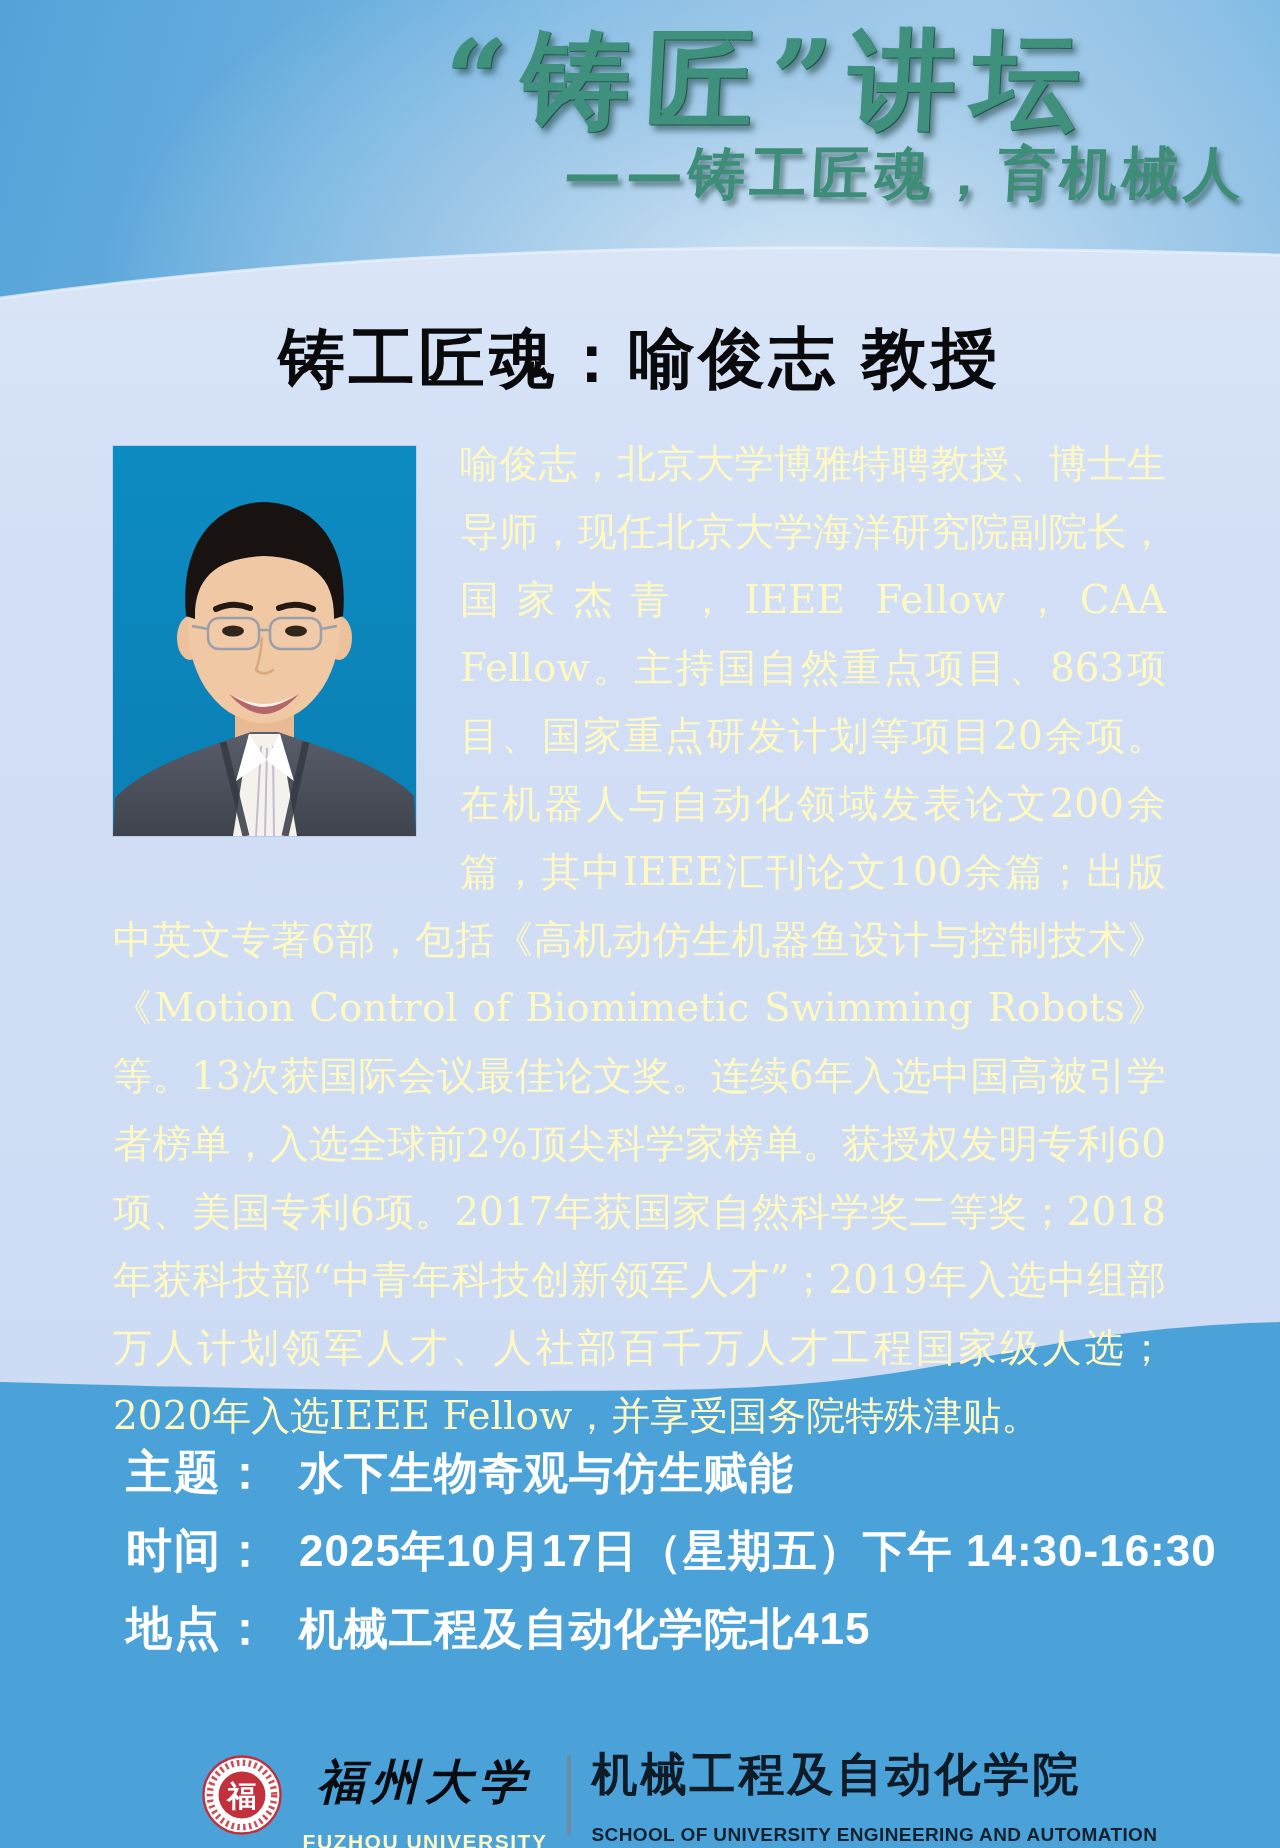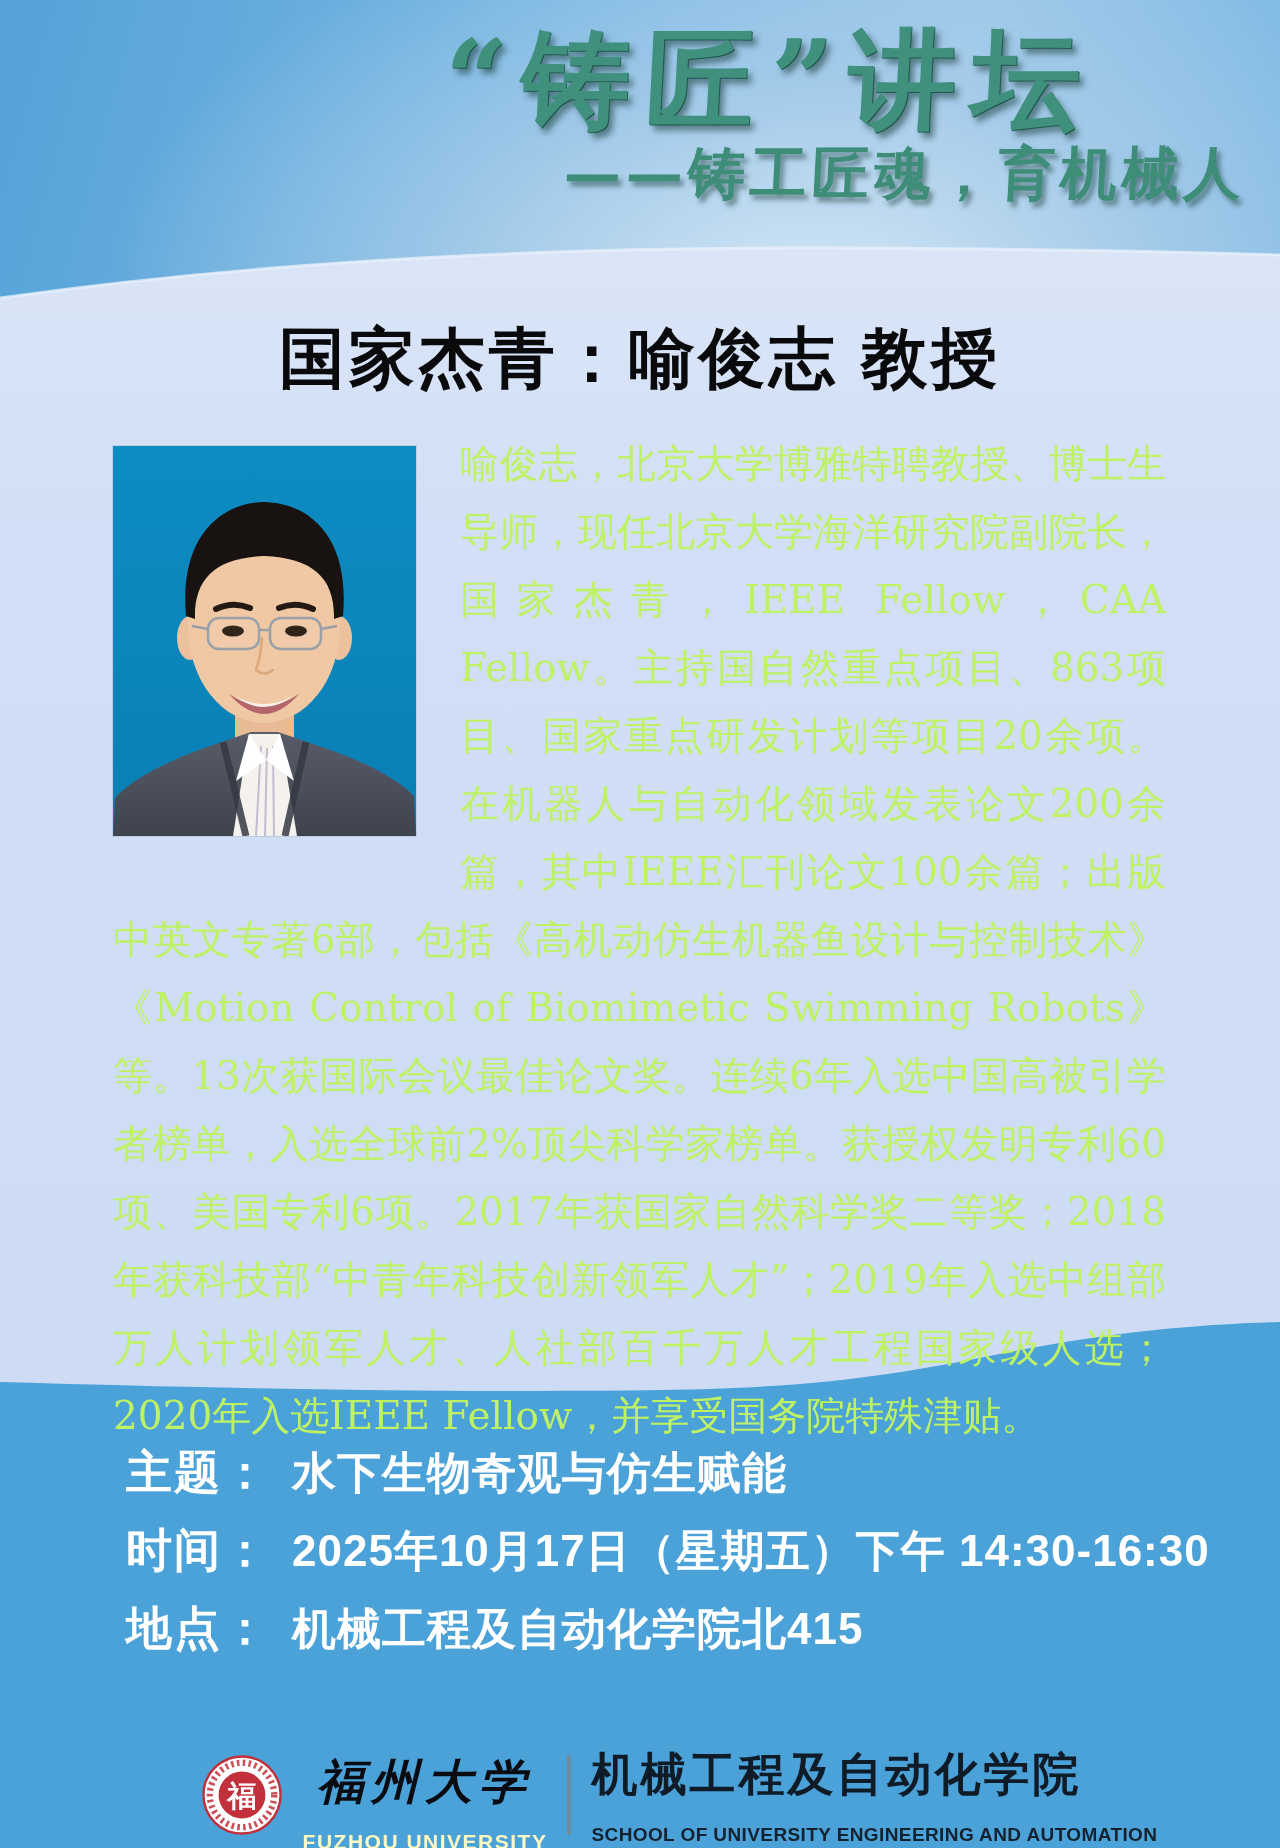--- a/index.html
+++ b/index.html
@@ -36,33 +36,33 @@
   }
 
   
   .speaker-heading {
     position:absolute; top:314px; left:0; width:100%; text-align:center;
     font-size:66px; font-weight:900; letter-spacing:4px; color:#0a0a0c;
   }
   .bio {
     position:absolute; top:430px; left:113px; width:1053px;
     font-family:"DejaVu Serif","Liberation Serif",serif;
-    font-size:39px; line-height:68px; color:#bef264; text-align:justify;
+    font-size:39px; line-height:68px; color:#fef9c3; text-align:justify;
   }
   .photo-wrap {
     float:left; width:303px; height:390px; margin:16px 44px 14px 0;
     box-shadow:0 0 0 1px rgba(120,150,190,.25);
   }
   .photo-wrap svg { display:block; width:100%; height:100%; }
 
   
   .details { position:absolute; top:1442px; left:126px; right:50px; color:#ffffff; }
   .detail-row { display:flex; align-items:baseline; height:52px; margin-bottom:26px; white-space:nowrap;gap:8px; }
   .detail-label { font-size:46px; font-weight:900; letter-spacing:2px; }
-  .detail-value { font-size:44px; font-weight:700; margin-left:14px; letter-spacing:1px; }
+  .detail-value { font-size:44px; font-weight:700; margin-left:21px; letter-spacing:1px; }
 
   
   .footer {
     position:absolute; top:1736px; left:0; width:100%;
     display:flex; justify-content:center; align-items:center; gap:20px;
     padding-left:78px; box-sizing:border-box;
   }
   .seal { width:82px; height:82px; flex:0 0 auto; }
   .univ-col { display:flex; flex-direction:column; align-items:center; gap:16px;margin-top:15px; }
   .univ-cn {
@@ -94,21 +94,21 @@
     <path d="M0,68 C240,34 520,16 860,18 C1010,19 1190,22 1280,25
              L1280,1092
              C1200,1094 1110,1102 1010,1122 C900,1144 820,1158 660,1160
              C460,1163 200,1158 0,1152 Z" fill="url(#panelGrad)"></path>
     <path d="M0,68 C240,34 520,16 860,18 C1010,19 1190,22 1280,25" fill="none" stroke="#eaf2fb" stroke-width="3" opacity="0.75"></path>
   </svg>
 
   <div class="cal-title">“铸匠”讲坛</div>
   <div class="cal-sub">——铸工匠魂，育机械人</div>
 
-  <div class="speaker-heading">国家杰青：喻俊志 教授</div>
+  <div class="speaker-heading">铸工匠魂：喻俊志 教授</div>
 
   <div class="bio">
     <span class="photo-wrap">
       <svg viewBox="0 0 303 390">
         <defs>
           <linearGradient id="tealGrad" x1="0" y1="0" x2="0" y2="1">
             <stop offset="0" stop-color="#0d8cc2"></stop>
             <stop offset="1" stop-color="#0a7fb4"></stop>
           </linearGradient>
           <linearGradient id="suitGrad" x1="0" y1="0" x2="0" y2="1">

